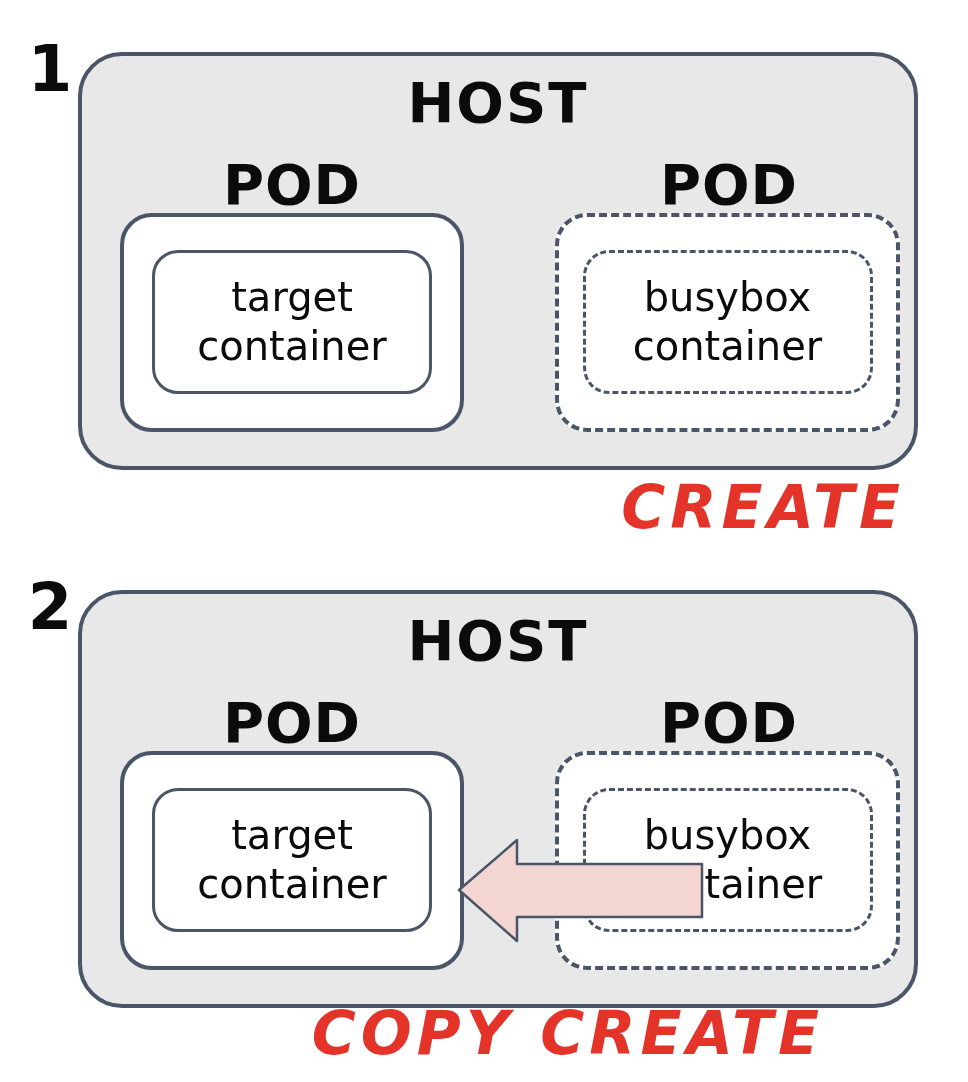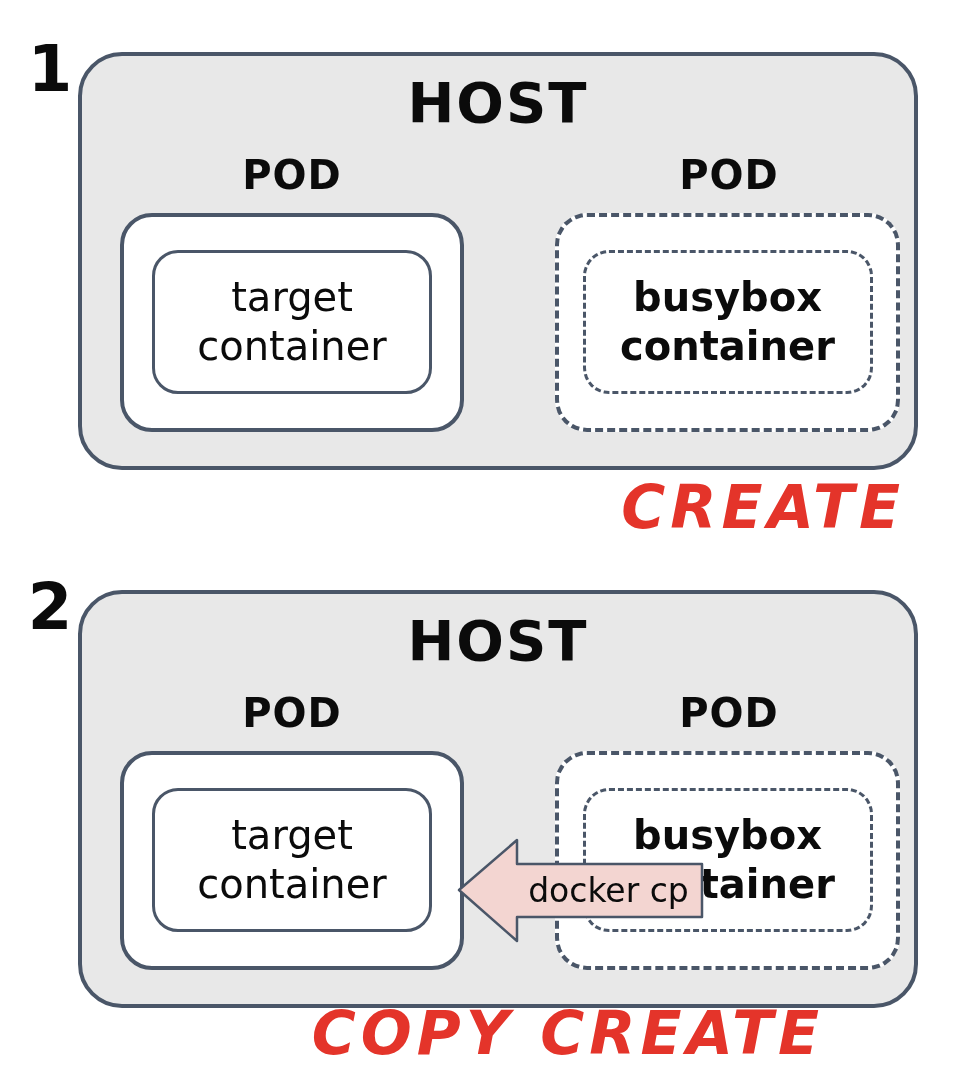--- a/index.html
+++ b/index.html
@@ -38,37 +38,37 @@
     position: absolute;
     left: 0; right: 0; top: 14px;
     text-align: center;
     font-size: 56px;
     font-weight: bold;
     letter-spacing: 2px;
   }
   .pod-label {
     position: absolute;
     top: 96px;
-    font-size: 40px;
+    font-size: 56px;
     font-weight: bold;
     text-align: center;
     letter-spacing: 1px;
   }
   .pod-label.left  { left: 36px;  width: 348px; }
   .pod-label.right { left: 473px; width: 348px; }
 
   .pod {
     position: absolute;
     top: 157px; height: 219px;
     background: #ffffff;
     border-radius: 32px;
     box-sizing: border-box;
   }
   .pod.solid  { left: 38px;  width: 344px; border: 4px solid  var(--border, #4a5668); padding-left: 20px; }
-  .pod.dashed { left: 473px; width: 345px; border: 4px dashed var(--border, #4a5668); font-weight: bold; }
+  .pod.dashed { left: 473px; width: 345px; border: 4px dashed var(--border, #4a5668); }
 
   .container-box {
     position: absolute;
     left: 50%; transform: translateX(-50%);
     top: 33px;
     width: 280px; height: 144px;
     background: #ffffff;
     border-radius: 26px;
     box-sizing: border-box;
     display: flex; flex-direction: column;
@@ -151,19 +151,18 @@
       <div class="pod dashed">
         <div class="container-box dashed">
           <span>busybox</span>
           <span>container</span>
         </div>
       </div>
       <div class="arrow-wrap">
         <svg viewBox="0 0 247 105">
           <polygon points="2,52 60,2 60,26 245,26 245,79 60,79 60,103" style="fill: var(--arrow-fill, #f3d5d1); stroke: var(--border, #4a5668); stroke-width: 2.5; stroke-linejoin: round;"></polygon>
         </svg>
-        <div class="arrow-label">docker cp</div>
       </div>
     </div>
     <div class="caption">COPY CREATE</div>
   </section>
 
 </div>
 
 </body></html>

